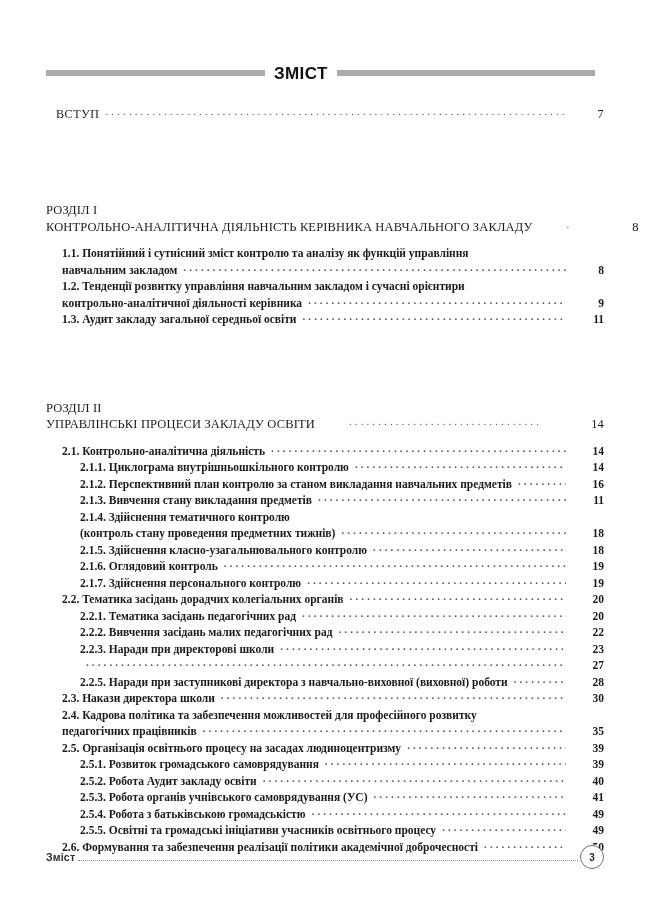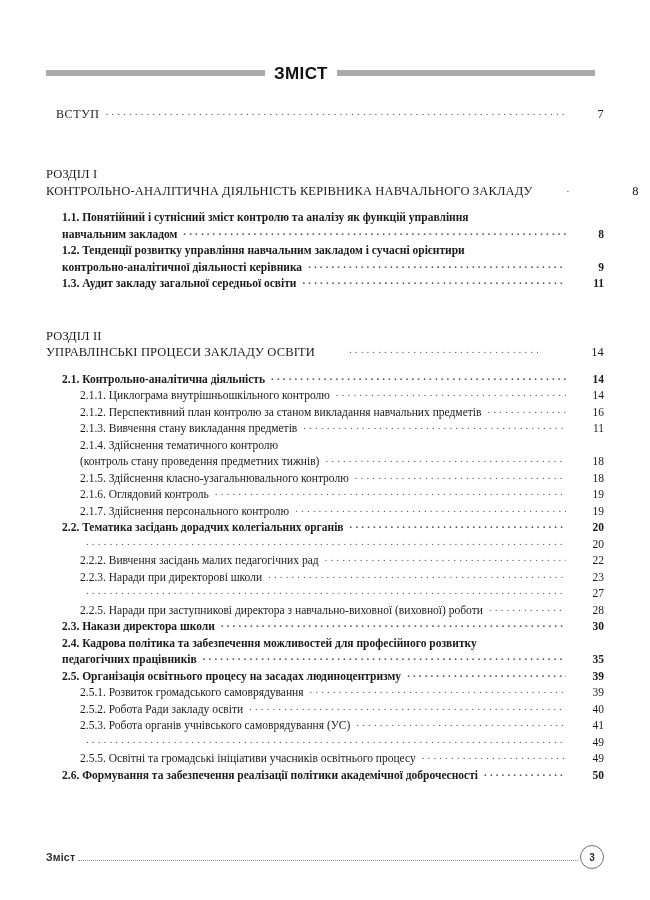--- a/index.html
+++ b/index.html
@@ -112,34 +112,35 @@
 
   
   .part {
     font-size: 12.5px;
     letter-spacing: 0.15px;
   }
   .part .part-num {
     display: block;
     white-space: pre;
     line-height: 16.5px;
+    margin-top: 36px;
   }
   .part .line { line-height: 16.5px; gap: 28px; }
   .part .pg { font-size: 12.5px; }
 
   
   .lvl-1 {
     font-weight: bold;
     font-size: 11.5px;
     padding-left: 16px;
     line-height: 16.5px;
   }
   
   .lvl-2 {
-    font-weight: normal;
+    font-weight: bold;
     font-size: 11.5px;
     padding-left: 34px;
     line-height: 16.5px;
   }
   
   .lvl-1 .cont, .lvl-2 .cont { }
 
   .gap-sm { height: 10px; }
   .gap-lg { height: 36px; }
   .gap-xl { height: 44px; }
@@ -311,20 +312,21 @@
       </div>
       <div class="entry lvl-1">
         <div class="line">
           <span class="txt">2.2. Тематика засідань дорадчих колегіальних органів</span>
           <span class="leader">..........................................................................................</span>
           <span class="pg">20</span>
         </div>
       </div>
       <div class="entry lvl-2">
         <div class="line">
+          <span class="txt">2.2.1. Тематика засідань педагогічних рад</span>
           <span class="leader">..........................................................................................</span>
           <span class="pg">20</span>
         </div>
       </div>
       <div class="entry lvl-2">
         <div class="line">
           <span class="txt">2.2.2. Вивчення засідань малих педагогічних рад</span>
           <span class="leader">..........................................................................................</span>
           <span class="pg">22</span>
         </div>
@@ -373,34 +375,35 @@
       </div>
       <div class="entry lvl-2">
         <div class="line">
           <span class="txt">2.5.1. Розвиток громадського самоврядування</span>
           <span class="leader">..........................................................................................</span>
           <span class="pg">39</span>
         </div>
       </div>
       <div class="entry lvl-2">
         <div class="line">
-          <span class="txt">2.5.2. Робота Ради закладу освіти</span>
+          <span class="txt">2.5.2. Робота Аудит закладу освіти</span>
           <span class="leader">..........................................................................................</span>
           <span class="pg">40</span>
         </div>
       </div>
       <div class="entry lvl-2">
         <div class="line">
           <span class="txt">2.5.3. Робота органів учнівського самоврядування (УС)</span>
           <span class="leader">..........................................................................................</span>
           <span class="pg">41</span>
         </div>
       </div>
       <div class="entry lvl-2">
         <div class="line">
+          <span class="txt">2.5.4. Робота з батьківською громадськістю</span>
           <span class="leader">..........................................................................................</span>
           <span class="pg">49</span>
         </div>
       </div>
       <div class="entry lvl-2">
         <div class="line">
           <span class="txt">2.5.5. Освітні та громадські ініціативи учасників освітнього процесу</span>
           <span class="leader">..........................................................................................</span>
           <span class="pg">49</span>
         </div>

